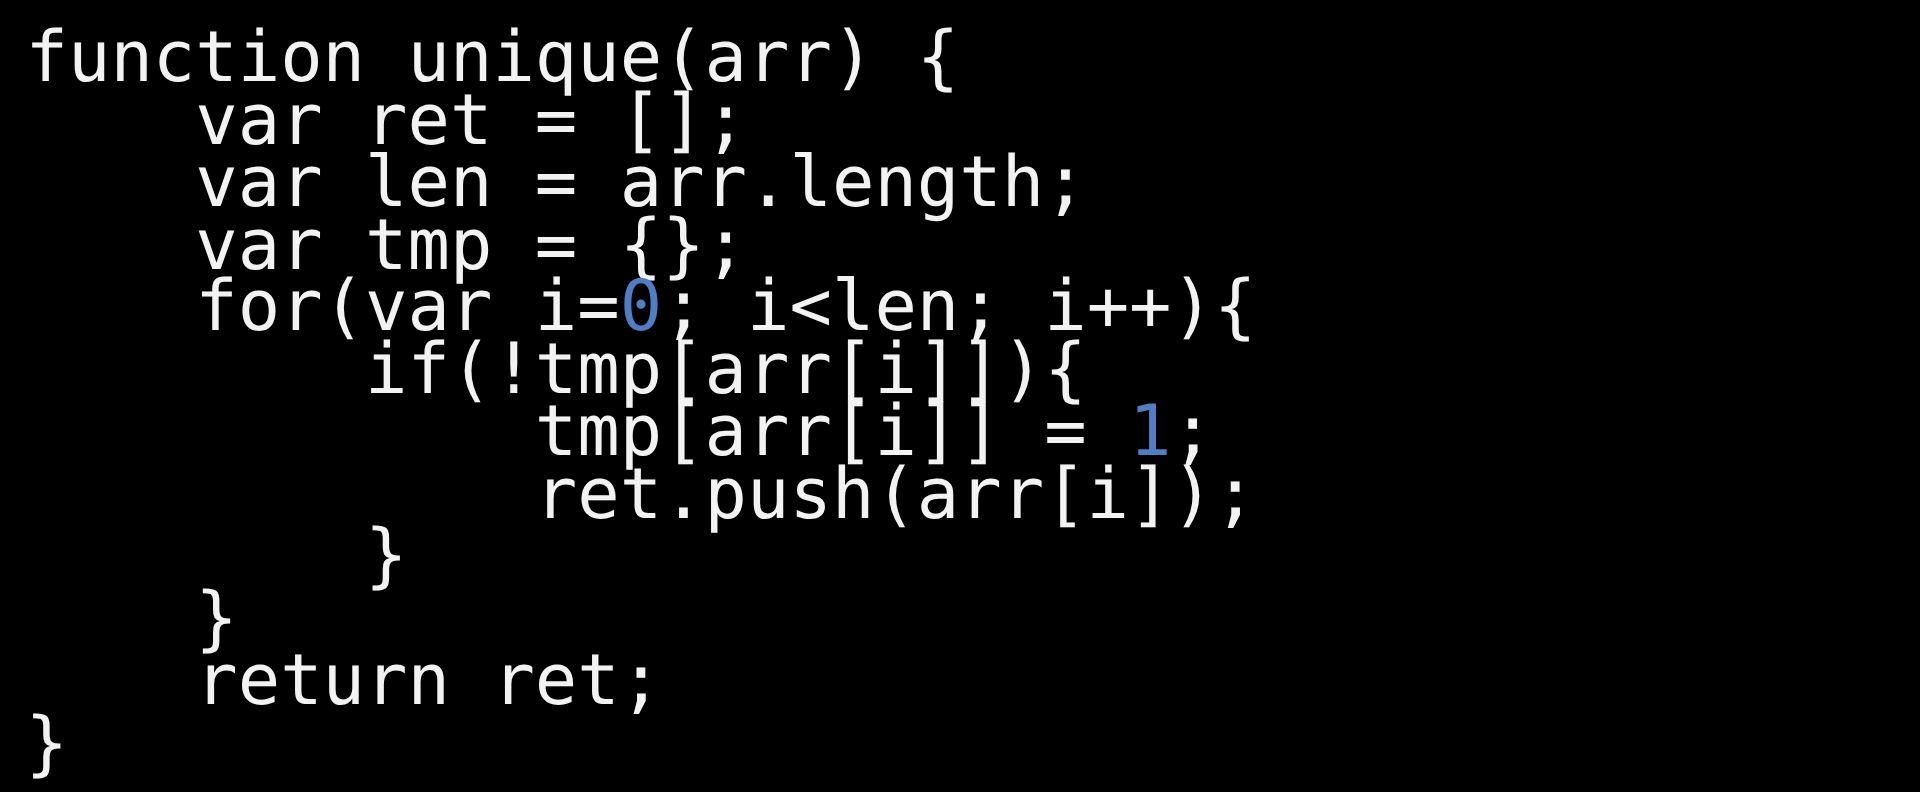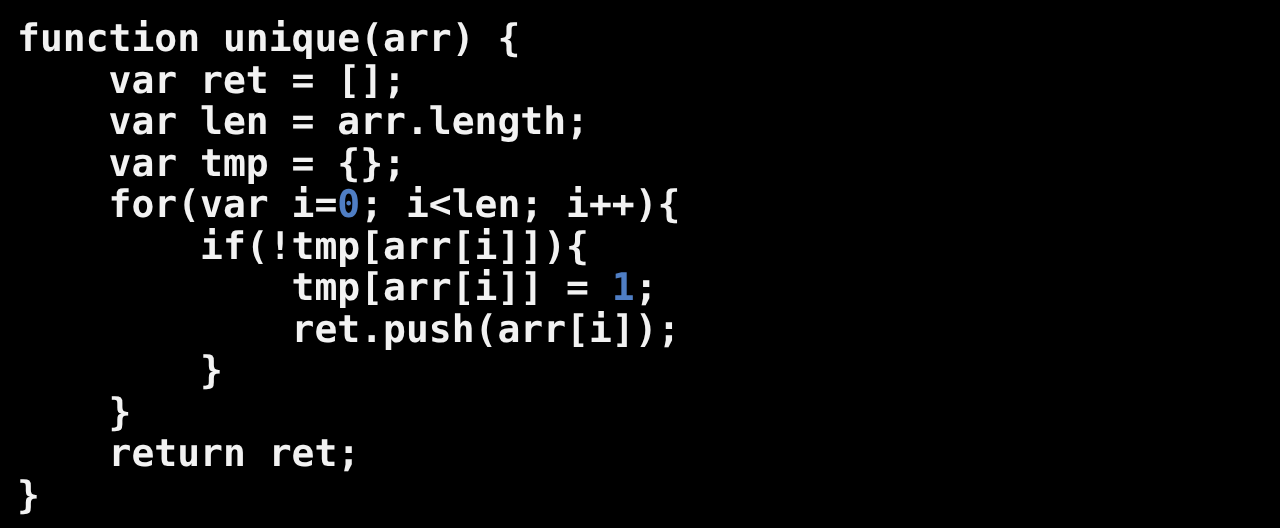--- a/index.html
+++ b/index.html
@@ -20,26 +20,26 @@
     height: 528px;
     background: #000000;
   }
   #code-block {
     position: absolute;
     left: 17px;
     top: 18px;
     margin: 0;
     padding: 0;
     font-family: "DejaVu Sans Mono", monospace;
-    font-size: 38px;
+    font-size: 47px;
     line-height: 41.5px;
     letter-spacing: 0px;
     color: #f2f2f2;
     white-space: pre;
-    font-weight: 700;
+    font-weight: 400;
     -webkit-font-smoothing: antialiased;
     text-rendering: geometricPrecision;
   }
   .code-line {
     display: block;
     height: 41.5px;
     white-space: pre;
   }
   .tok-num {
     color: #4f7ec4;

